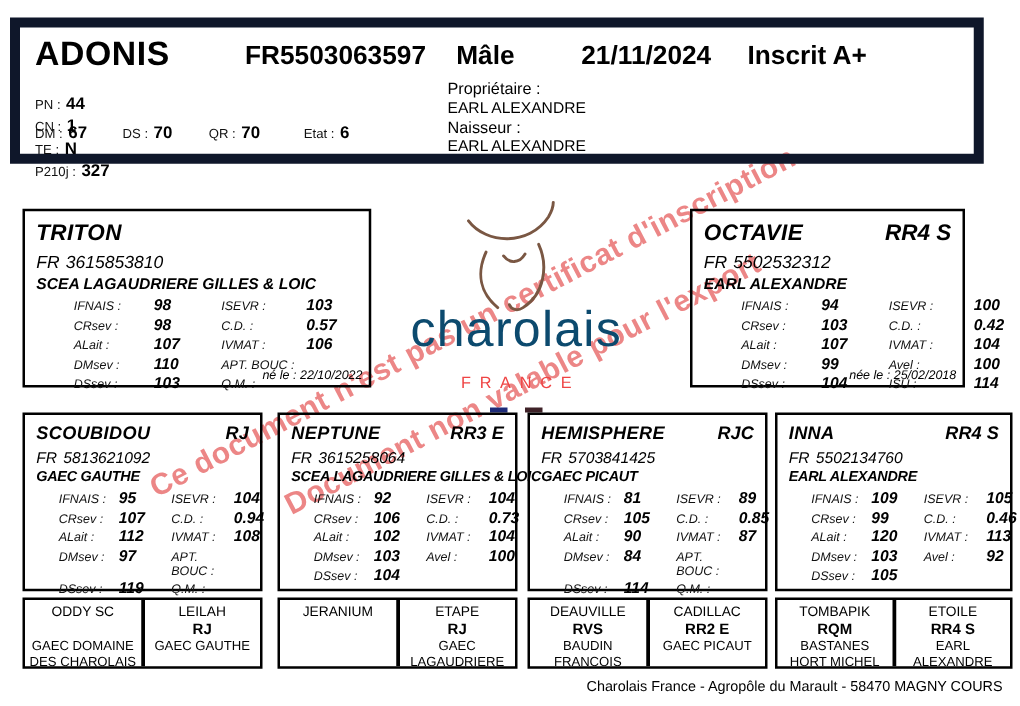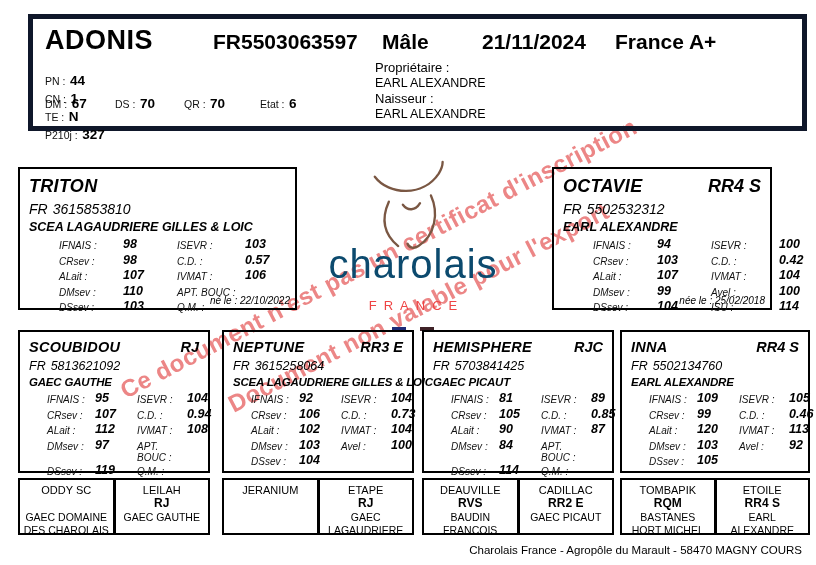--- a/index.html
+++ b/index.html
@@ -31,21 +31,21 @@
   .wide .abreeder { font-size:12.5px; }
   .narrow .abreeder { font-size:11.5px; letter-spacing:-0.2px; }
   .astats { display:grid; margin-top:3px; }
   .wide .astats { margin-left:30px; grid-template-columns:64px 54px 68px 1fr; }
   .narrow .astats { margin-left:18px; grid-template-columns:48px 42px 50px 1fr; }
   .astats > div { min-height:15.5px; }
   .sl { font-size:10px; padding-top:3px; line-height:11px; color:#111; }
   .sv { font-size:12.5px; font-weight:bold; line-height:15px; }
   .abirth { position:absolute; right:5px; bottom:2px; font-size:10px; }
   
-  .hbox { position:absolute; z-index:2; left:28px; top:14px; width:779px; height:117px; border:5px solid #0f172a;padding-left:28px; }
+  .hbox { position:absolute; z-index:2; left:8px; top:14px; width:779px; height:117px; border:8px solid #0f172a;padding-left:28px; }
   .hname { position:absolute; left:12px; top:6px; font-size:27px; font-weight:bold; letter-spacing:.5px; }
   .hid   { position:absolute; left:180px; top:11px; font-size:21px; font-weight:bold; }
   .hsex  { position:absolute; left:349px; top:11px; font-size:21px; font-weight:bold; }
   .hdate { position:absolute; left:449px; top:11px; font-size:21px; font-weight:bold; }
   .hinsc { position:absolute; left:582px; top:11px; font-size:21px; font-weight:bold; }
   .hrow { position:absolute; left:12px; display:flex; }
   .hrow1 { top:52px;flex-direction:column; } .hrow2 { top:75px; }
   .hitem { width:70px; white-space:nowrap; }
   .hitem:nth-child(2){ width:69px; } .hitem:nth-child(3){ width:76px; } .hitem:nth-child(4){ width:auto; }
   .hlab { font-size:10.5px; color:#111; }
@@ -75,21 +75,21 @@
 <div class="page">
 
   <div class="wm wm1">Ce document n'est pas un certificat d'inscription</div>
   <div class="wm wm2">Document non valable pour l'export</div>
 
   <div class="hbox">
     <div class="hname">ADONIS</div>
     <div class="hid">FR5503063597</div>
     <div class="hsex">Mâle</div>
     <div class="hdate">21/11/2024</div>
-    <div class="hinsc">France A+</div>
+    <div class="hinsc">Inscrit A+</div>
 
     <div class="hrow hrow1">
       <div class="hitem"><span class="hlab">PN :</span> <span class="hval">44</span></div>
       <div class="hitem"><span class="hlab">CN :</span> <span class="hval">1</span></div>
       <div class="hitem"><span class="hlab">TE :</span> <span class="hval">N</span></div>
       <div class="hitem"><span class="hlab">P210j :</span> <span class="hval">327</span></div>
     </div>
     <div class="hrow hrow2">
       <div class="hitem"><span class="hlab">DM :</span> <span class="hval">67</span></div>
       <div class="hitem"><span class="hlab">DS :</span> <span class="hval">70</span></div>

